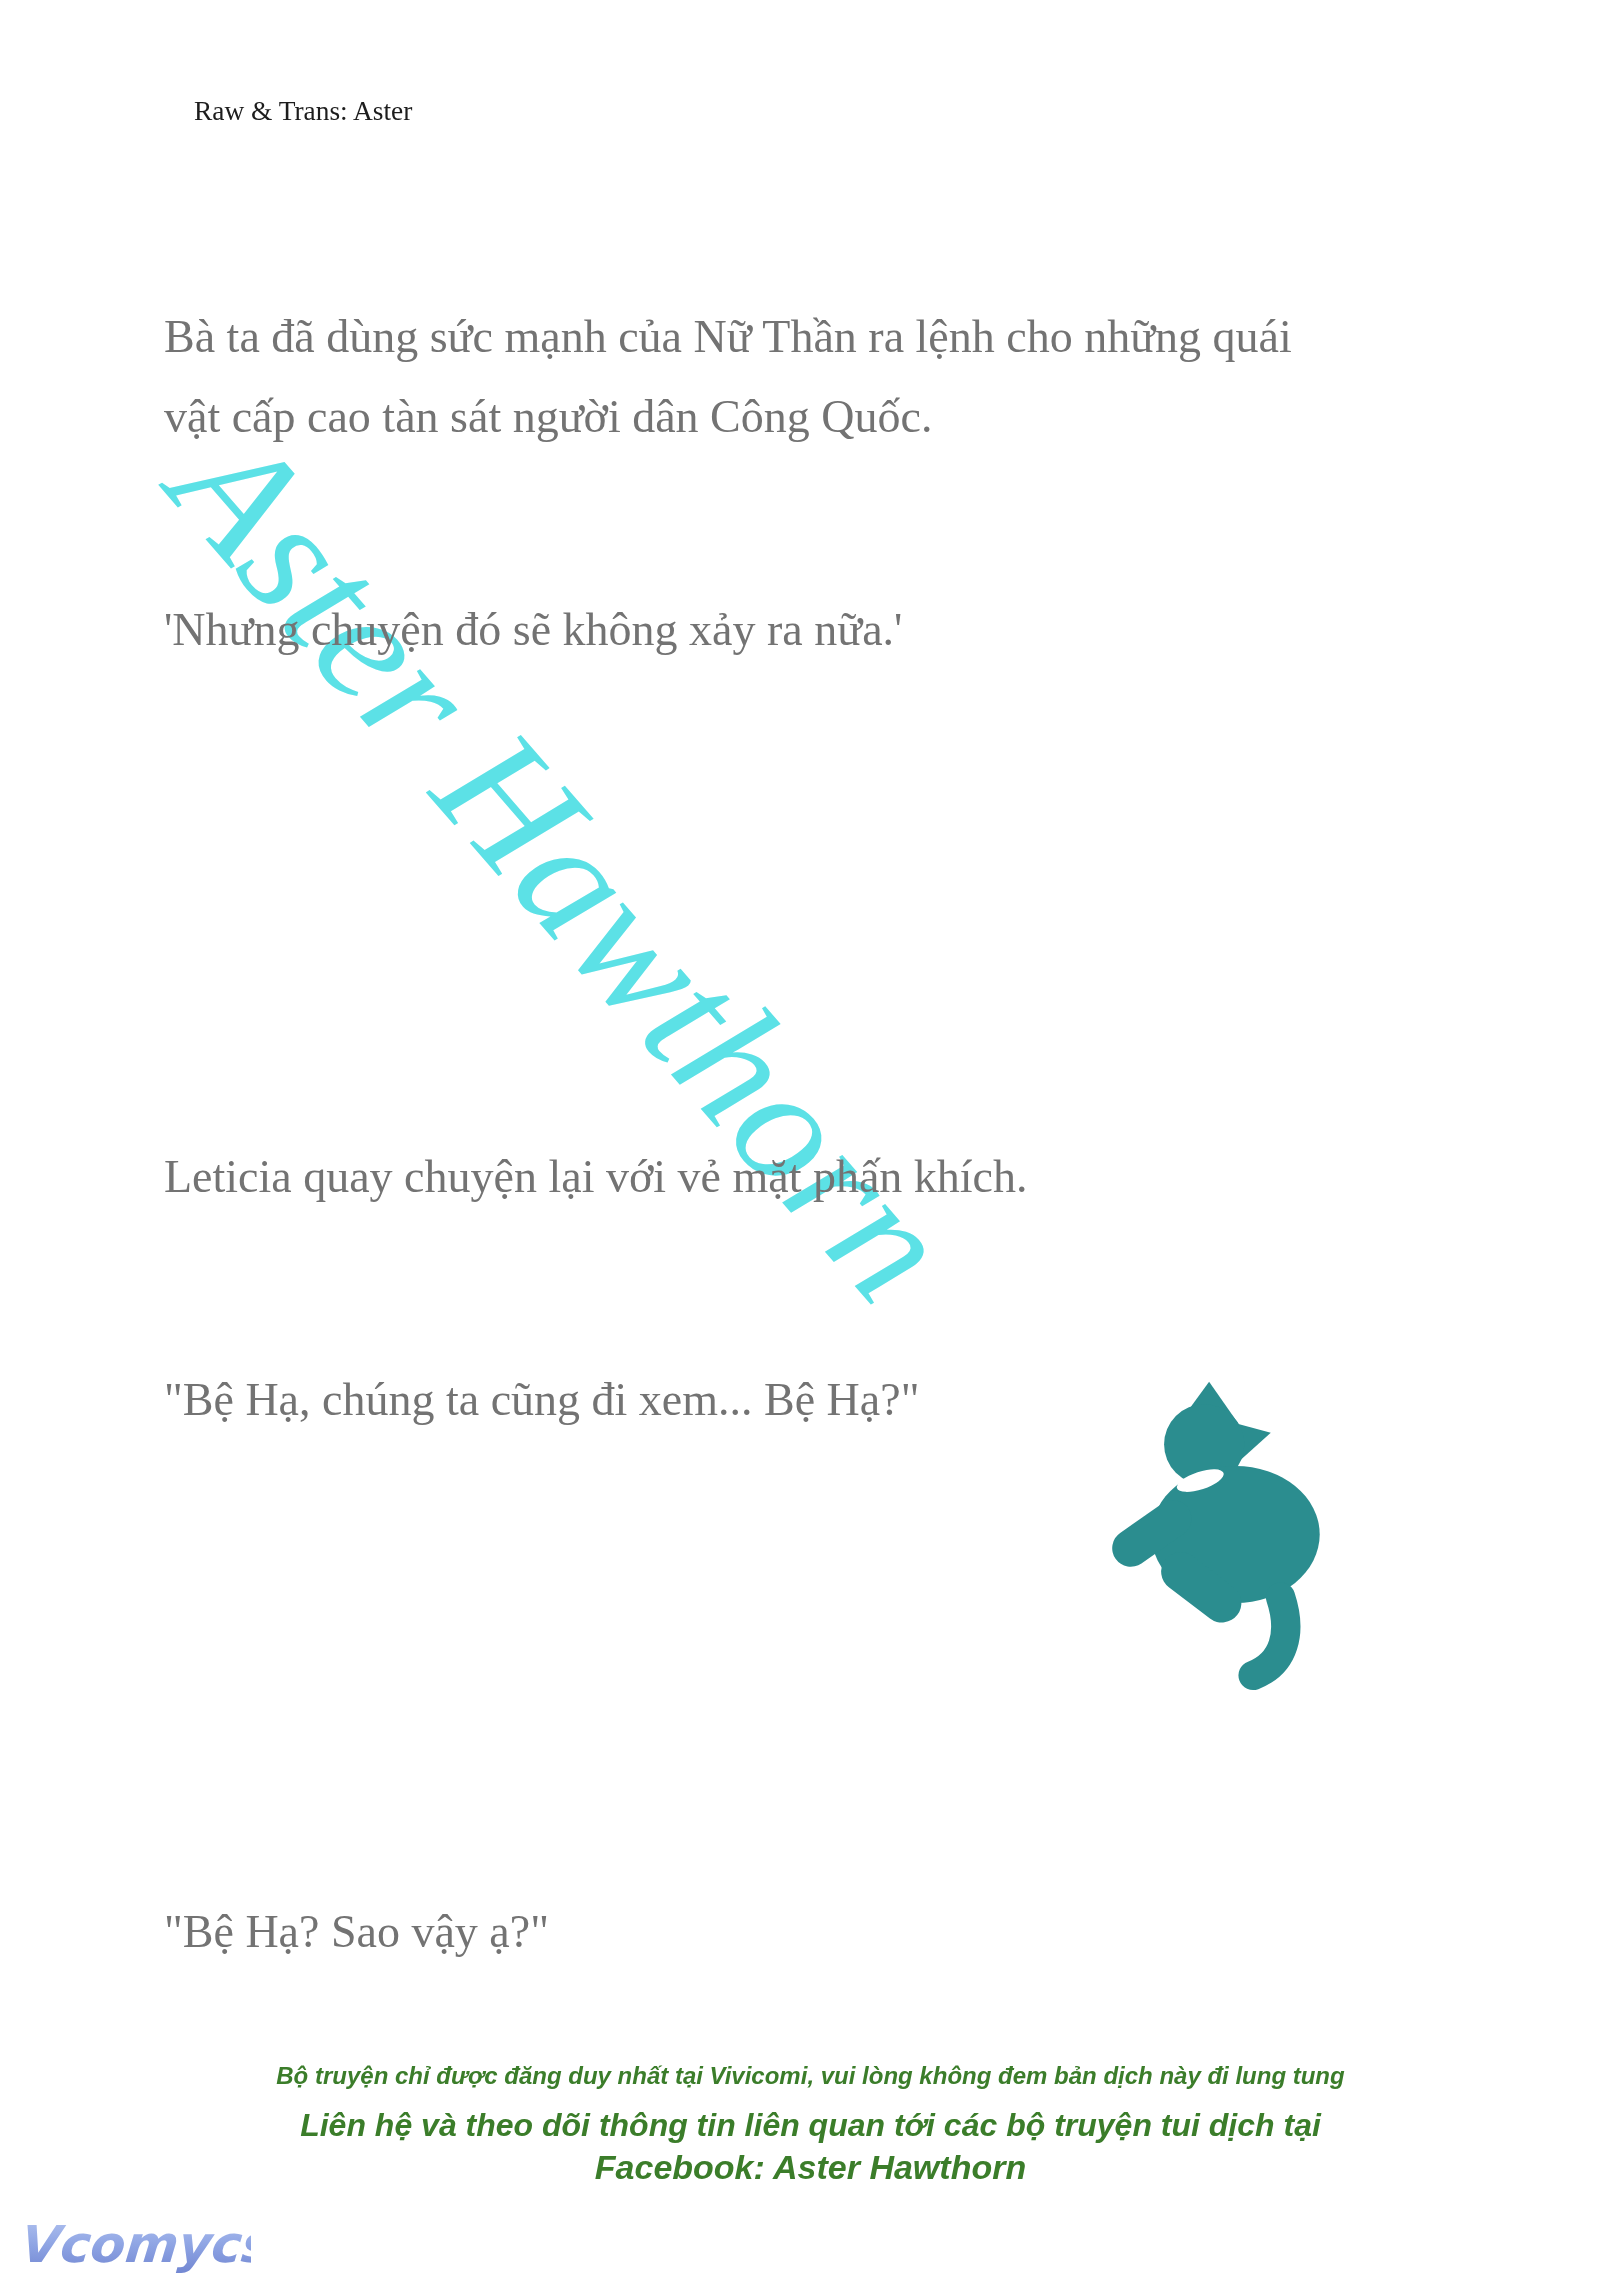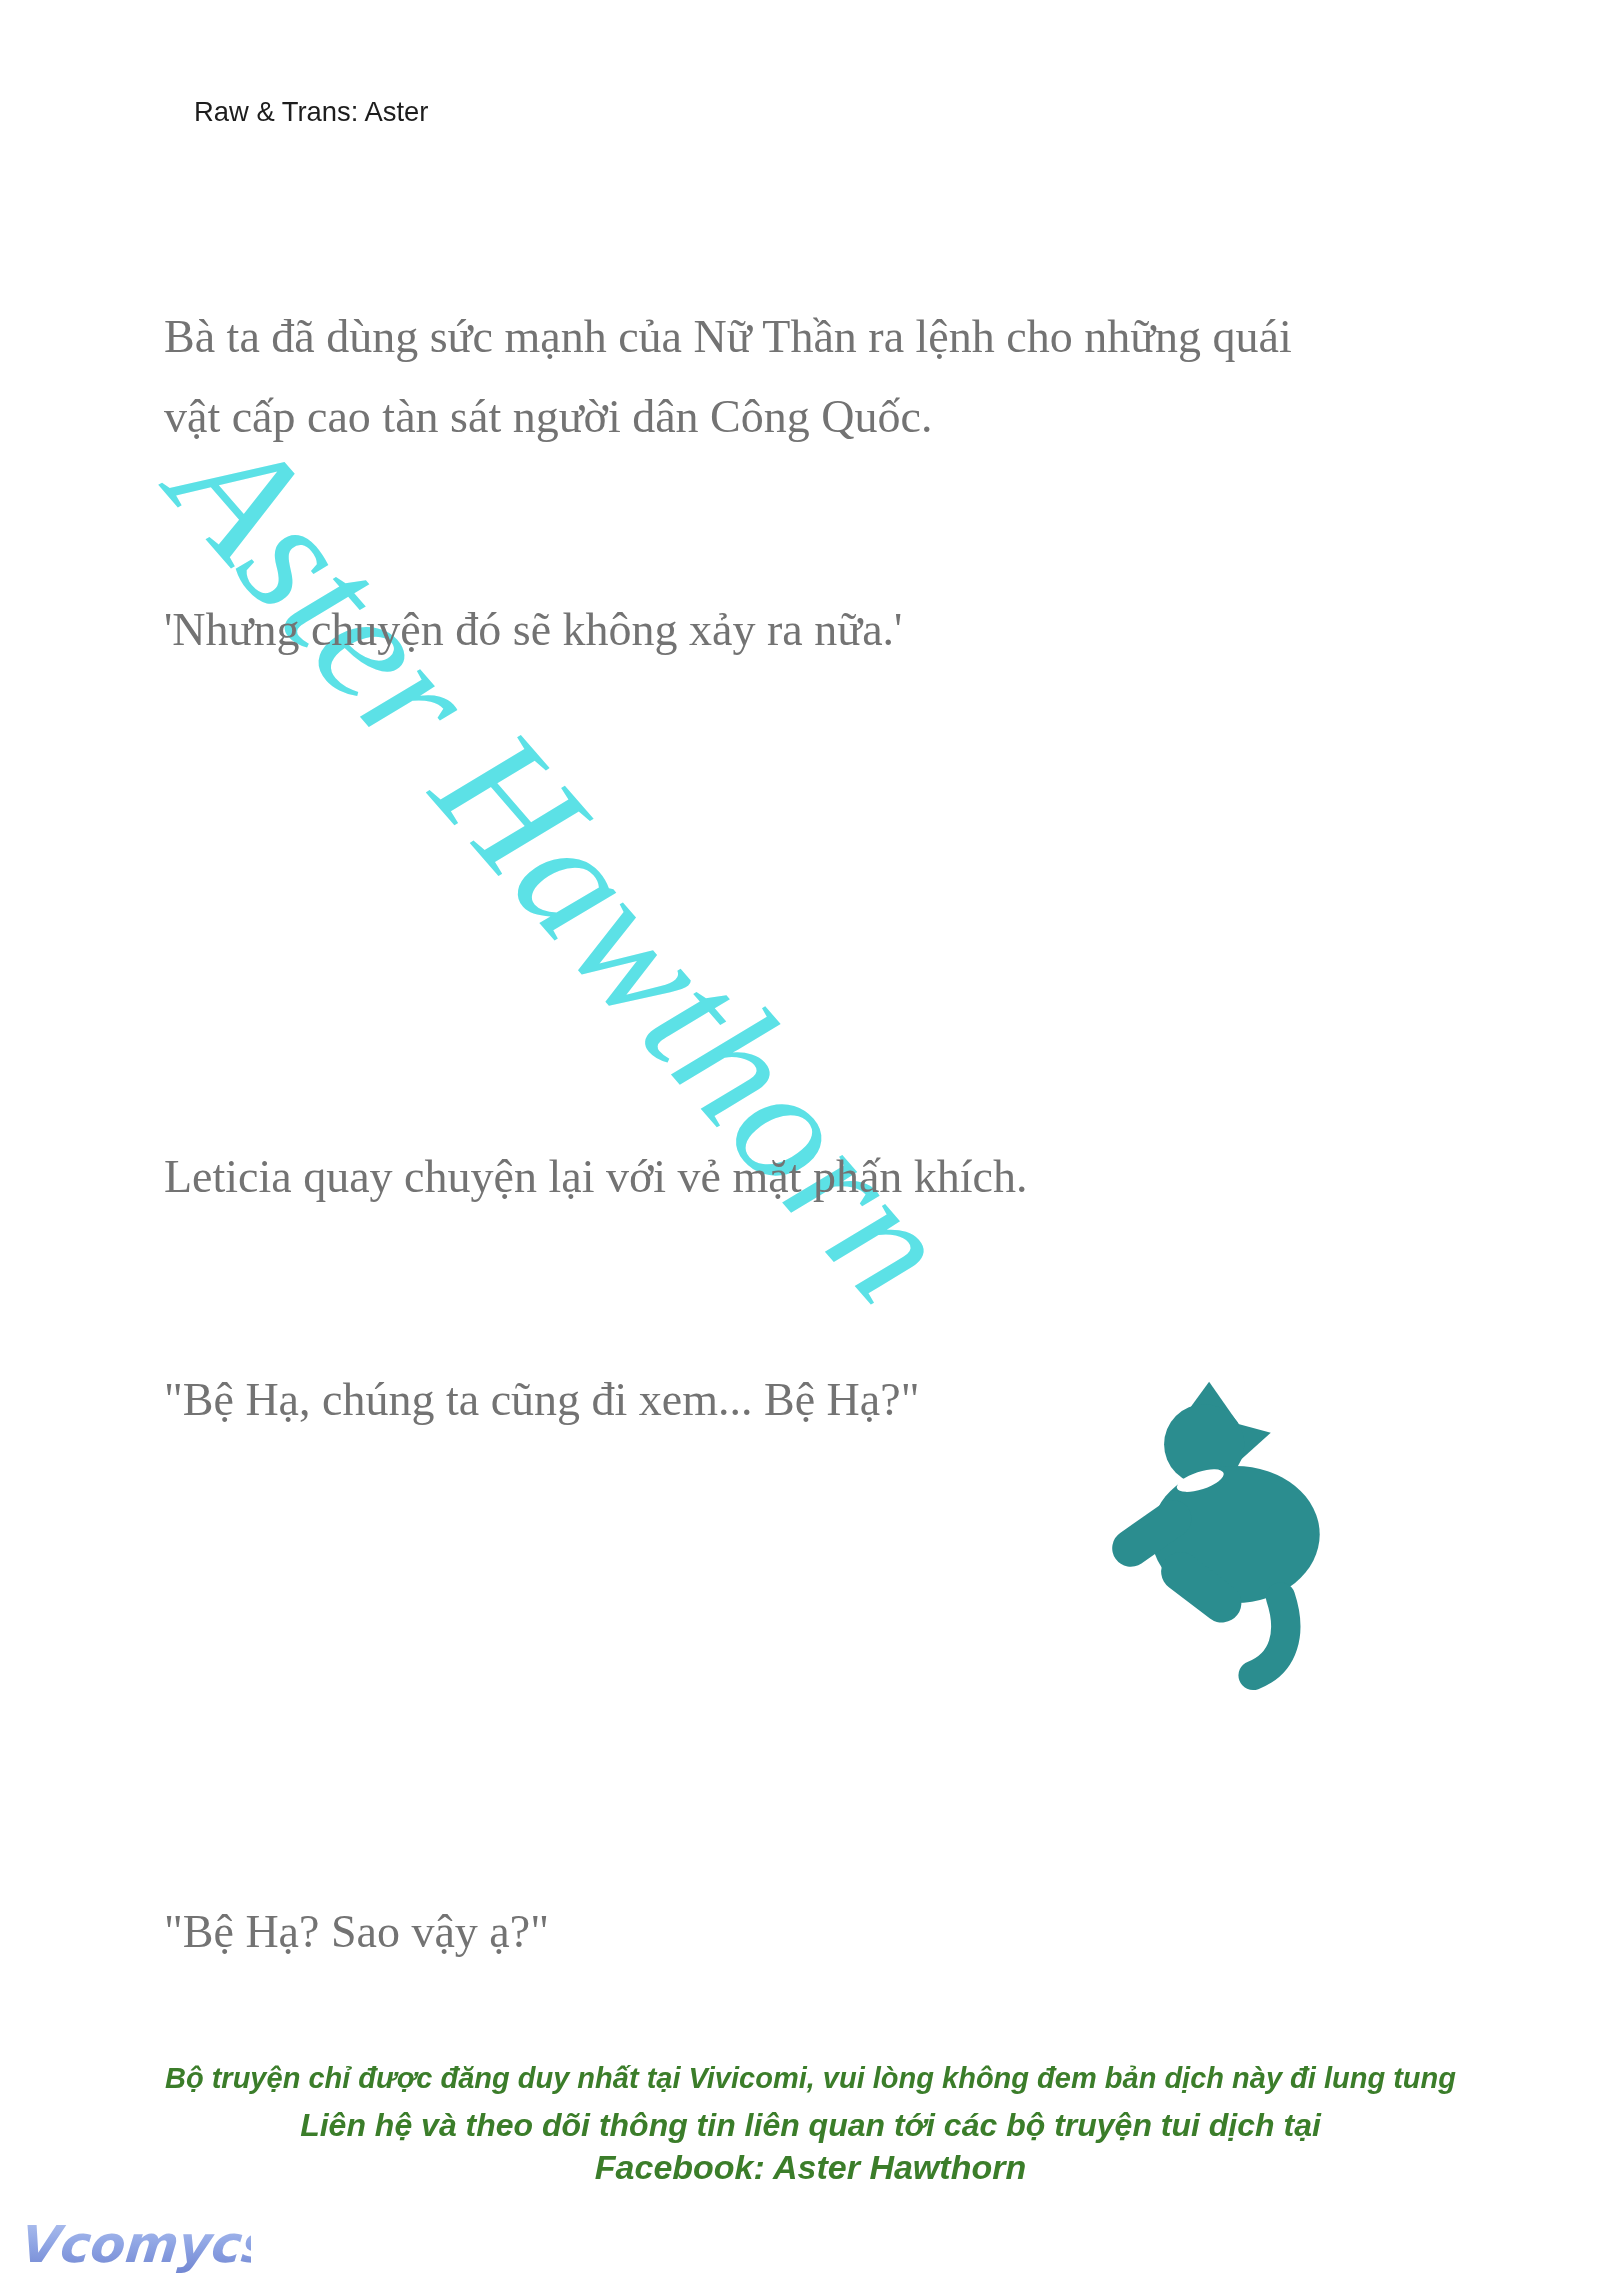--- a/index.html
+++ b/index.html
@@ -7,21 +7,21 @@
     position:relative;
     width:1621px;
     height:2293px;
     background:#ffffff;
     overflow:hidden;
     font-family:"Liberation Serif", serif;
   }
   .credit{
     position:absolute;
     left:194px; top:96px;
-    font-family:Liberation Sans, sans-serif;
+    font-family:Liberation Serif, serif;
     font-size:27.4px;
     color:#1d1d1d;
     z-index:3;
   }
   .watermark{
     position:absolute;
     left:279px; top:392px;
     transform:rotate(49deg);
     transform-origin:0 0;
     font-family:"Liberation Serif", serif;
@@ -57,21 +57,21 @@
   .footer-line{
     position:absolute;
     left:0; width:1621px;
     text-align:center;
     font-family:"Liberation Sans", sans-serif;
     font-style:italic;
     font-weight:bold;
     color:#3b7d2a;
     z-index:2;
   }
-  .f1{top:2062px; font-size:29px;}
+  .f1{top:2062px; font-size:24px;}
   .f2{top:2107px; font-size:32px;}
   .f3{top:2148px; font-size:34px;}
   .logo{
     position:absolute;
     left:15.7px; top:2201px;
     z-index:2;
   }
 </style>
 </head>
 <body>

